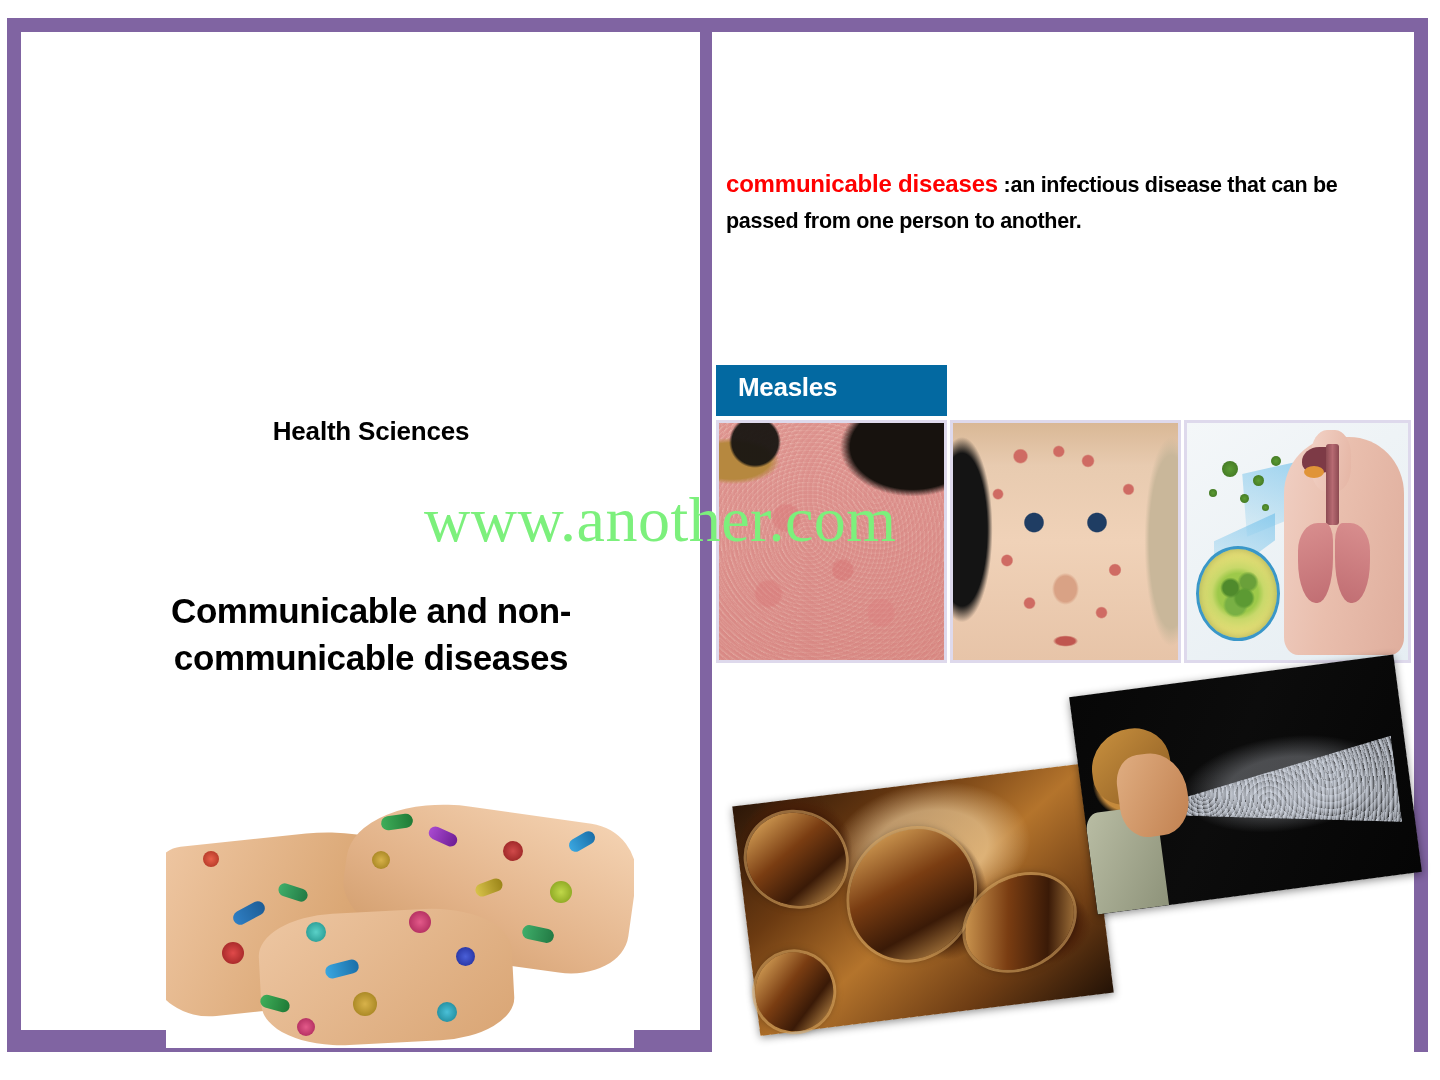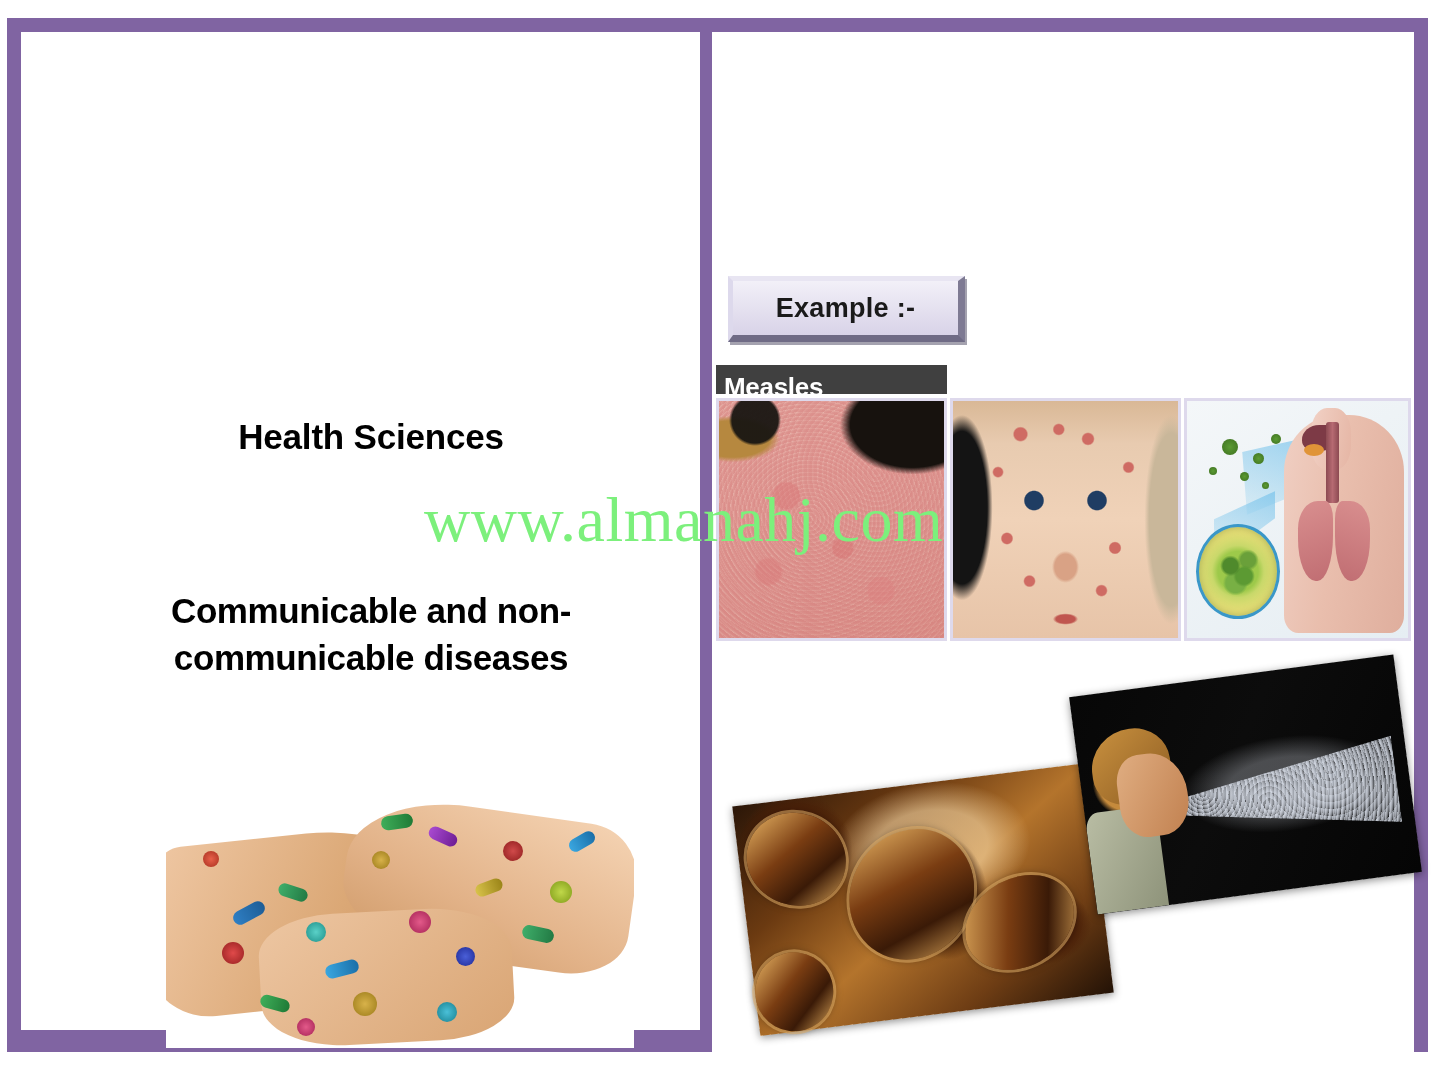--- a/index.html
+++ b/index.html
@@ -22,21 +22,21 @@
     position:absolute; left:21px; top:32px; width:691px; height:1006px;
     background:#ffffff; border-right:12px solid #8064A2; border-bottom:8px solid #8064A2;
   }
   .left-inner { position:absolute; left:0; top:0; right:12px; bottom:8px; background:#fff; }
 
   .title-block {
     position:absolute; left:40px; top:385px; width:620px;
     text-align:center; color:#000;
   }
   .title-main {
-    font-size:35px; font-weight:bold; letter-spacing:-0.2px; line-height:1.15;
+    font-size:26px; font-weight:bold; letter-spacing:-0.2px; line-height:1.15;
   }
   .title-sub {
     position:absolute; left:30px; top:555px; width:640px;
     text-align:center; color:#000;
     font-size:35px; font-weight:bold; line-height:1.35; letter-spacing:-0.4px;
   }
 
   
   .right-panel {
     position:absolute; left:712px; top:32px; width:702px; height:1020px;
@@ -61,23 +61,23 @@
     border-bottom:7px solid #6f6b85;
     display:flex; align-items:center; justify-content:center;
     font-size:27px; font-weight:bold; color:#1a1a1a; letter-spacing:0.3px;
     box-shadow:2px 3px 0 rgba(90,85,110,.55);
   }
 
   
   .ex-table { position:absolute; left:4px; top:333px; width:696px; }
   .ex-head { display:flex; gap:3px; }
   .ex-head-cell {
-    background:#404040; color:#ffffff;
+    background:#0369a1; color:#ffffff;
     font-size:26px; font-weight:bold; letter-spacing:-0.3px;
-    padding:6px 0 8px 8px; height:29px; line-height:33px;
+    padding:6px 0 8px 22px; height:51px; line-height:33px;
     white-space:nowrap; overflow:hidden;
   }
   .ex-head-cell:nth-child(1) { width:231px; }
   .ex-head-cell:nth-child(2) { width:231px; }
   .ex-head-cell:nth-child(3) { width:227px; }
 
   .ex-body { display:flex; gap:3px; margin-top:4px; }
   .ex-cell { width:231px; height:243px; background:#ded9ec; padding:3px; }
   .ex-cell:nth-child(3) { width:227px; }
   .ex-img { width:100%; height:100%; position:relative; overflow:hidden; }
@@ -318,24 +318,24 @@
         <div class="g" style="left:58%;top:82%;width:20px;height:20px;background:radial-gradient(circle,#4ac0d8,#18808f);"></div>
         <div class="grod" style="left:20%;top:80%;width:30px;height:13px;background:linear-gradient(90deg,#3fae5a,#1f7a36);transform:rotate(16deg);"></div>
         <div class="g" style="left:28%;top:88%;width:18px;height:18px;background:radial-gradient(circle,#e35a8a,#a52254);"></div>
       </div>
 
     </div>
   </div>
 
   <div class="right-panel">
 
-
-    <div class="example-btn-wrap">
-      <div class="example-btn">Example :-</div>
-    </div>
+    <div class="definition">
+      <span class="term">communicable diseases</span><span> :</span><span>an infectious disease that can be passed from one person to another.</span>
+    </div>
+
 
     <div class="ex-table">
       <div class="ex-head">
         <div class="ex-head-cell">Measles</div>
       </div>
       <div class="ex-body">
 
         <div class="ex-cell">
           <div class="ex-img img-measles"></div>
         </div>
@@ -377,15 +377,15 @@
 
     <div class="photo-sneeze">
       <div class="sn-spray"></div>
       <div class="sn-shirt"></div>
       <div class="sn-hair"></div>
       <div class="sn-face"></div>
     </div>
 
   </div>
 
-  <div class="watermark">www.almanahj.com</div>
+  <div class="watermark">www.another.com</div>
 
 </div>
 
 </body></html>

